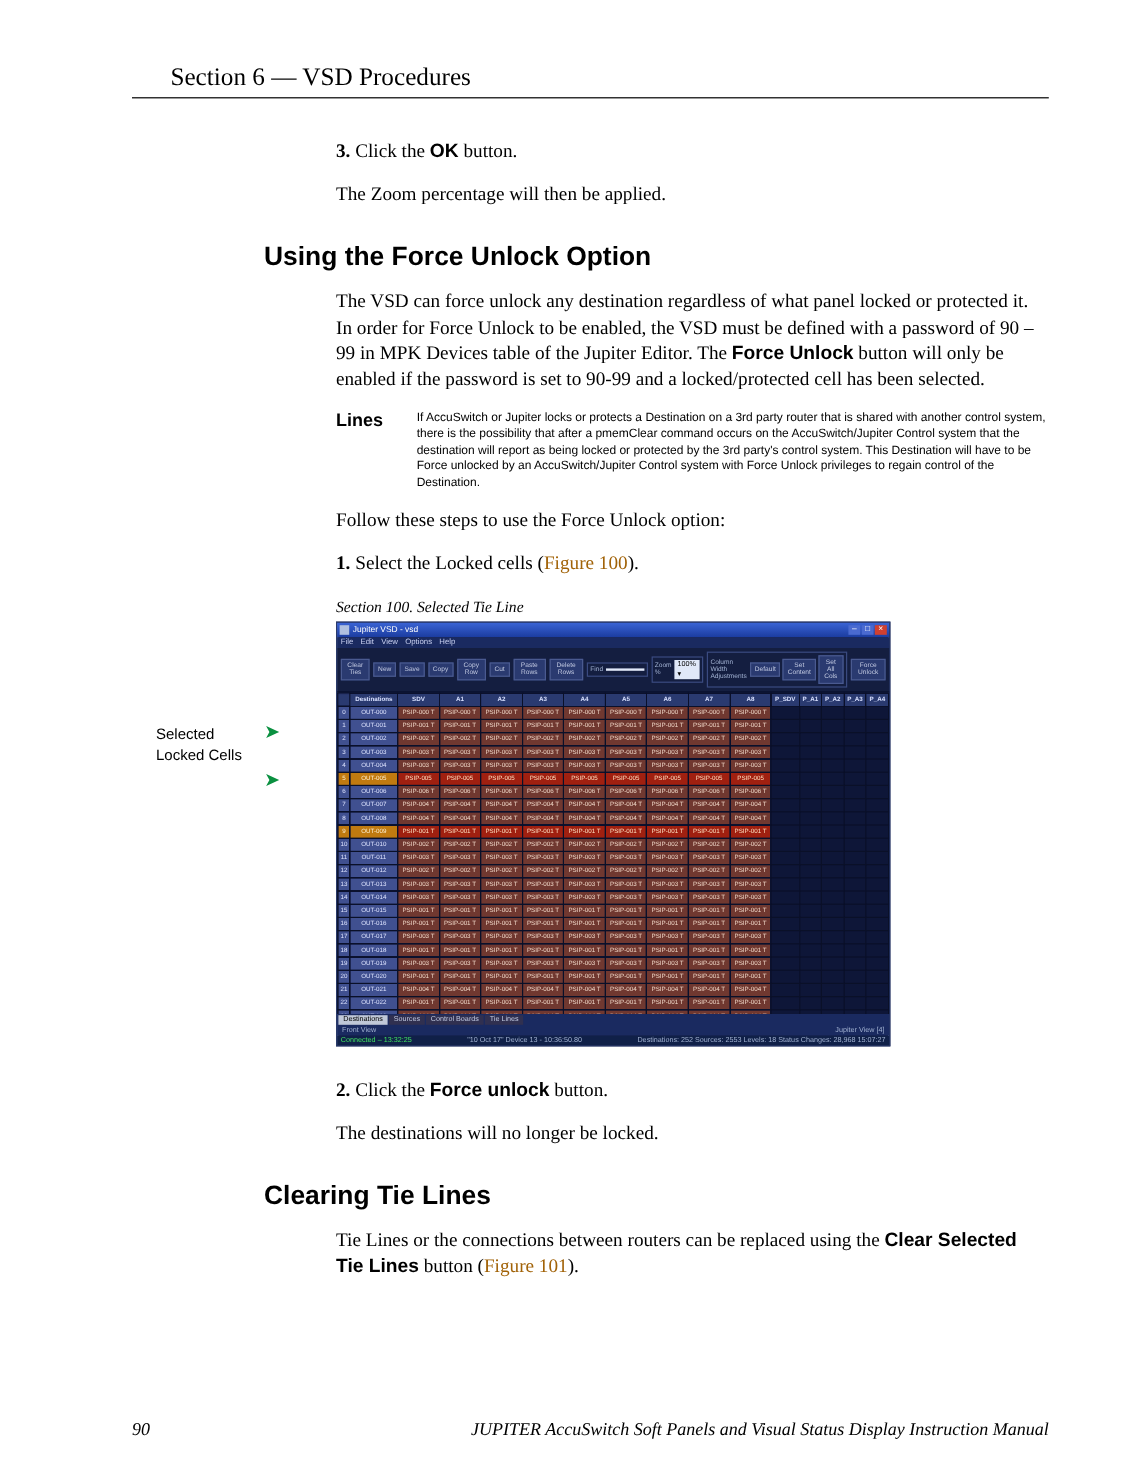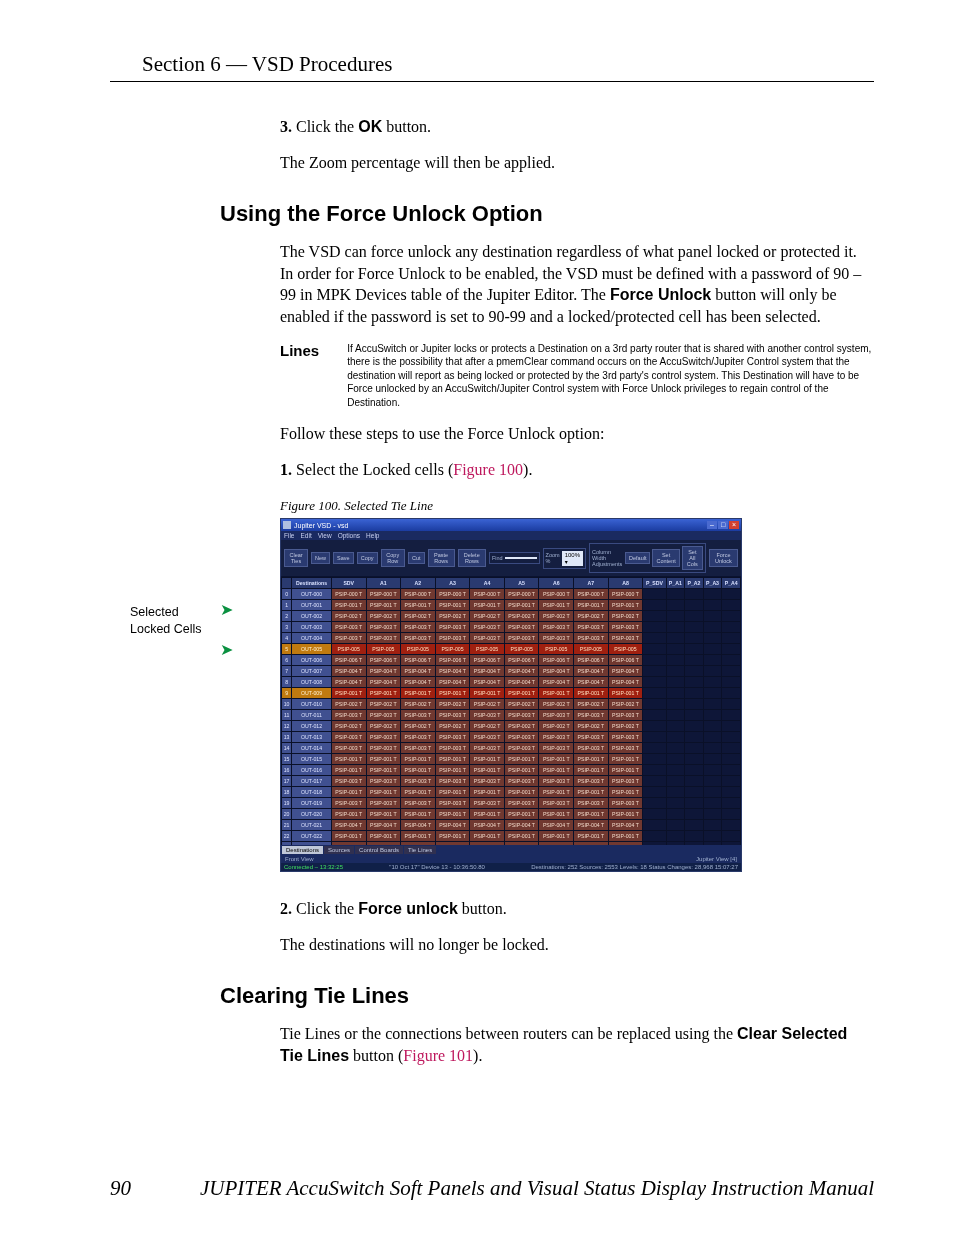--- a/index.html
+++ b/index.html
@@ -32,37 +32,37 @@
   h2 {
     font-family: Arial, Helvetica, sans-serif;
     font-weight: bold;
     font-size: 22px;
     margin: 28px 0 14px 110px;
   }
   .note-row { display: flex; gap: 28px; margin: 14px 0; }
   .note-label { font-family: Arial, Helvetica, sans-serif; font-weight: bold; font-size: 15px; flex: 0 0 auto; }
   .note-text { font-family: Arial, Helvetica, sans-serif; font-size: 10px; line-height: 1.35; }
   .fig-caption { font-style: italic; font-size: 13px; margin: 18px 0 4px 0; }
-  .link { color: #be185d; }
+  .link { color: #a16207; }
   .callout {
     position: absolute;
     font-family: Arial, Helvetica, sans-serif;
     font-size: 12.5px;
     line-height: 1.3;
   }
   .arrow { color: #0a9040; font-size: 16px; position: absolute; }
   .footer {
     position: absolute;
     bottom: 34px;
     left: 110px;
     right: 80px;
     display: flex;
     justify-content: space-between;
     font-style: italic;
-    font-size: 21px;
+    font-size: 15px;
   }
 
   
   .appwin {
     width: 460px;
     border: 1px solid #2a3a6a;
     font-family: Tahoma, Arial, sans-serif;
     font-size: 6px;
     color: #d0d4e0;
     background: #1a2550;
@@ -130,21 +130,21 @@
     <div class="note-text">If AccuSwitch or Jupiter locks or protects a Destination on a 3rd party router that is shared with another control system, there is the possibility that after a pmemClear command occurs on the AccuSwitch/Jupiter Control system that the destination will report as being locked or protected by the 3rd party's control system. This Destination will have to be Force unlocked by an AccuSwitch/Jupiter Control system with Force Unlock privileges to regain control of the Destination.</div>
   </div>
 
   <p>Follow these steps to use the Force Unlock option:</p>
 
   <p>
     <span class="step-num">1.</span>
     <span>Select the Locked cells (</span><span class="link">Figure 100</span><span>).</span>
   </p>
 
-  <div class="fig-caption">Figure 100.  Selected Tie Line</div>
+  <div class="fig-caption">Section 100.  Selected Tie Line</div>
 
   <div style="position:relative;">
     <div class="callout" style="left:-150px; top:86px; width:80px;">Selected
 Locked Cells</div>
     <span class="arrow" style="left:-60px; top:82px;">➤</span>
     <span class="arrow" style="left:-60px; top:122px;">➤</span>
 
     <div class="appwin">
       <div class="titlebar">
         <div class="tb-icon"></div>

